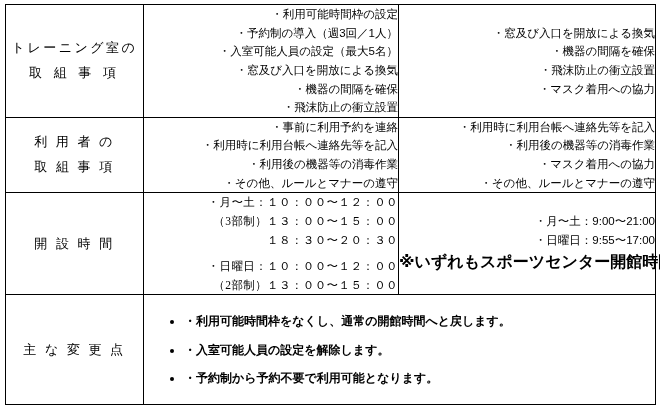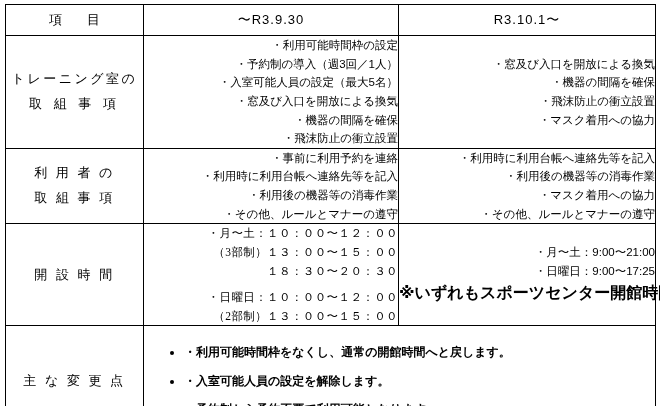--- a/index.html
+++ b/index.html
@@ -114,31 +114,20 @@
 
 <div class="sheet">
   <table class="grid">
     <colgroup>
       <col class="c-item">
       <col class="c-before">
       <col class="c-after">
     </colgroup>
     <tbody>
 
-      <tr>
-        <td class="hdr">
-          <span class="spaced">項　目</span>
-        </td>
-        <td class="hdr hdr-sub">
-          <span>〜R3.9.30</span>
-        </td>
-        <td class="hdr hdr-sub">
-          <span>R3.10.1〜</span>
-        </td>
-      </tr>
 
       <tr>
         <td class="rowlabel">
           <span class="l1 sp">トレーニング室の</span>
           <span class="l2 sp2">取 組 事 項</span>
         </td>
         <td class="content">
           <ul>
             <li>・利用可能時間枠の設定</li>
             <li>・予約制の導入（週3回／1人）</li>
@@ -191,21 +180,21 @@
             <li class="indent1">（3部制）１３：００〜１５：００</li>
             <li class="indent2">１８：３０〜２０：３０</li>
             <li style="height:8px">&nbsp;</li>
             <li>・日曜日：１０：００〜１２：００</li>
             <li class="indent1">（2部制）１３：００〜１５：００</li>
           </ul>
         </td>
         <td class="content">
           <ul>
             <li>・月〜土：9:00〜21:00</li>
-            <li>・日曜日：9:00〜17:25</li>
+            <li>・日曜日：9:55〜17:00</li>
             <li class="small-note">※いずれもスポーツセンター開館時間</li>
           </ul>
         </td>
       </tr>
 
       <tr>
         <td class="rowlabel single">
           <span class="l1 sp">主 な 変 更 点</span>
         </td>
         <td class="change-cell" colspan="2">

